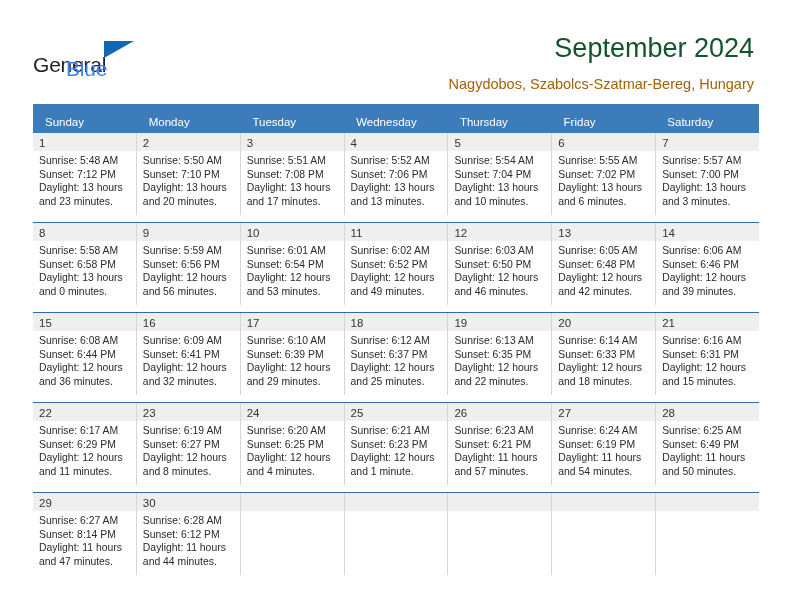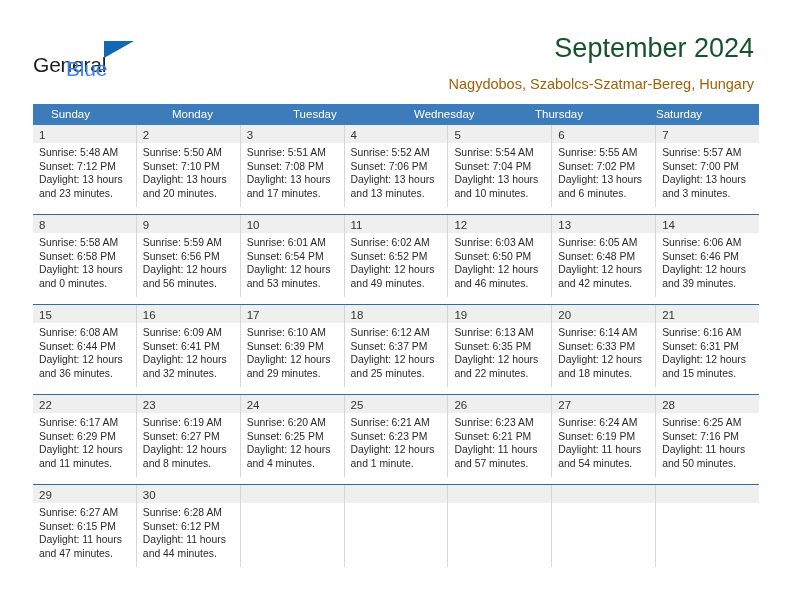--- a/index.html
+++ b/index.html
@@ -99,25 +99,26 @@
   .weekday-header {
     display: flex;
     width: 100%;
     background: #3c7cba;
   }
   .weekday-cell {
     flex: 1 1 0;
     box-sizing: border-box;
     height: 21px;
     line-height: 21px;
-    padding-left: 18px;
+    padding-left: 12px;
     font-size: 11.5px;
     color: #ffffff;
     overflow: hidden;
     white-space: nowrap;
+    margin-top: 8px;
   }
 
   .week-row {
     display: flex;
     width: 100%;
     border-top: 1.3px solid #2f6ca6;
     margin-top: 7px;
   }
   .week-row.first {
     margin-top: 0;
@@ -178,20 +179,21 @@
     <div class="subtitle">Nagydobos, Szabolcs-Szatmar-Bereg, Hungary</div>
   </div>
 
   <div class="calendar">
     <div class="weekday-header">
         <div class="weekday-cell">Sunday</div>
         <div class="weekday-cell">Monday</div>
         <div class="weekday-cell">Tuesday</div>
         <div class="weekday-cell">Wednesday</div>
         <div class="weekday-cell">Thursday</div>
+        <div class="weekday-cell">Friday</div>
         <div class="weekday-cell">Saturday</div>
       </div>
     <div class="weeks">
         <div class="week-row first">
           <div class="day-cell">
             <div class="daynum-band"><span class="daynum">1</span></div>
             <div class="cell-body">
               <div class="cell-line">Sunrise: 5:48 AM</div>
               <div class="cell-line">Sunset: 7:12 PM</div>
               <div class="cell-line">Daylight: 13 hours</div>
@@ -435,32 +437,32 @@
               <div class="cell-line">Sunrise: 6:24 AM</div>
               <div class="cell-line">Sunset: 6:19 PM</div>
               <div class="cell-line">Daylight: 11 hours</div>
               <div class="cell-line">and 54 minutes.</div>
             </div>
           </div>
           <div class="day-cell">
             <div class="daynum-band"><span class="daynum">28</span></div>
             <div class="cell-body">
               <div class="cell-line">Sunrise: 6:25 AM</div>
-              <div class="cell-line">Sunset: 7:16 PM</div>
+              <div class="cell-line">Sunset: 6:49 PM</div>
               <div class="cell-line">Daylight: 11 hours</div>
               <div class="cell-line">and 50 minutes.</div>
             </div>
           </div>
         </div>
         <div class="week-row">
           <div class="day-cell">
             <div class="daynum-band"><span class="daynum">29</span></div>
             <div class="cell-body">
               <div class="cell-line">Sunrise: 6:27 AM</div>
-              <div class="cell-line">Sunset: 6:15 PM</div>
+              <div class="cell-line">Sunset: 8:14 PM</div>
               <div class="cell-line">Daylight: 11 hours</div>
               <div class="cell-line">and 47 minutes.</div>
             </div>
           </div>
           <div class="day-cell">
             <div class="daynum-band"><span class="daynum">30</span></div>
             <div class="cell-body">
               <div class="cell-line">Sunrise: 6:28 AM</div>
               <div class="cell-line">Sunset: 6:12 PM</div>
               <div class="cell-line">Daylight: 11 hours</div>

